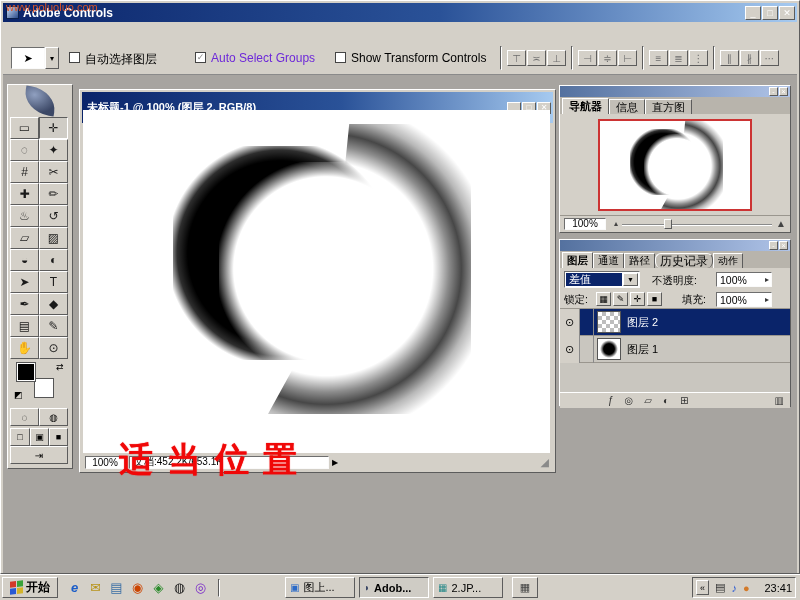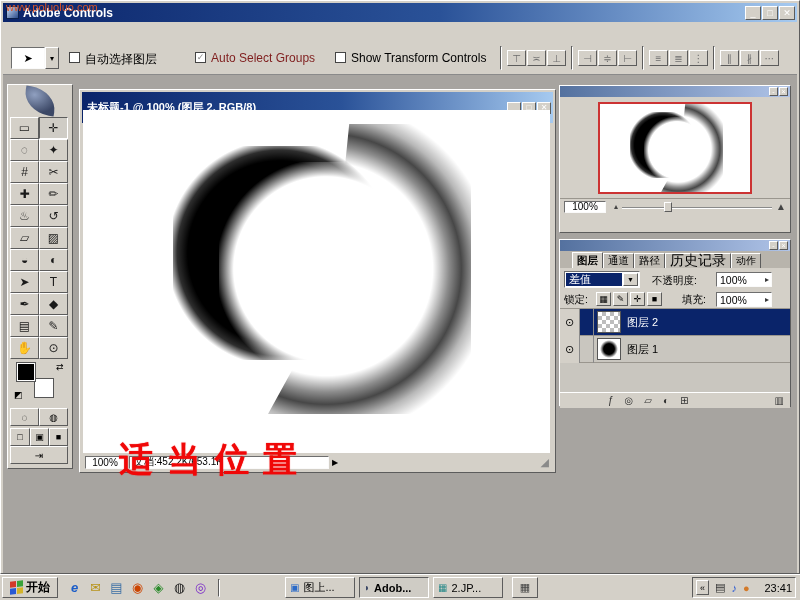--- a/index.html
+++ b/index.html
@@ -53,21 +53,21 @@
     <span class="abs btn" style="left:42px;top:6px;width:14px;height:22px;font-size:8px;">
       <span>▾</span>
     </span>
 
     <span class="abs cb" style="left:66px;top:11px;"></span>
     <span class="abs" style="left:82px;top:10px;">自动选择图层</span>
 
     <span class="abs cb" style="left:192px;top:11px;color:#8a8a8a;">
       <span>✓</span>
     </span>
-    <span class="abs" style="left:208px;top:10px;color:#7f1d1d;">Auto Select Groups</span>
+    <span class="abs" style="left:208px;top:10px;color:#6d28d9;">Auto Select Groups</span>
 
     <span class="abs cb" style="left:332px;top:11px;"></span>
     <span class="abs" style="left:348px;top:10px;">Show Transform Controls</span>
 
     <span class="abs bi" style="left:497px;top:5px;width:2px;height:24px;"></span>
     <span class="abs btn alignbtn" style="left:504px;top:9px;">
         <span>⊤</span>
       </span>
     <span class="abs btn alignbtn" style="left:524px;top:9px;">
         <span>≍</span>
@@ -228,20 +228,25 @@
         <span style="flex:1"></span>
         <span style="color:#8a8a8a;font-size:11px;margin-right:1px;">◢</span>
       </div>
     </div>
 
     <div class="abs bo" style="left:556px;top:10px;width:232px;height:148px;background:#d4d0c8;z-index:10;">
       <div class="row minigrad" style="height:11px;padding:0 2px;justify-content:flex-end;">
         <span class="btn pwbtn">-</span>
         <span class="btn pwbtn" style="margin-left:1px;">×</span>
       </div>
+      <div class="row" style="height:17px;align-items:flex-end;padding-left:2px;background:#b8b4ac;">
+        <span class="tab active">导航器</span>
+        <span class="tab">信息</span>
+        <span class="tab">直方图</span>
+      </div>
       <div style="position:relative;height:101px;background:#d4d0c8;">
         <div class="abs" style="left:38px;top:5px;width:154px;height:92px;background:#fff;border:2px solid #cc3333;overflow:hidden;">
           <div class="abs" style="left:30px;top:8px;width:66px;height:66px;background:radial-gradient(circle, #000 0%, #000 61%, rgba(0,0,0,0.82) 68%, rgba(0,0,0,0) 75%);"></div>
           <div class="abs" style="left:44px;top:13px;width:66px;height:66px;background:radial-gradient(circle, #fff 0%, #fff 61%, rgba(255,255,255,0) 73%);"></div>
           <div class="abs" style="left:33px;top:0px;width:90px;height:90px;background:radial-gradient(circle, rgba(0,0,0,0) 52%, rgba(0,0,0,0.45) 60%, rgba(0,0,0,0.72) 66%, rgba(0,0,0,0.28) 74%, rgba(0,0,0,0) 82%);clip-path:polygon(58% 0%, 100% 0%, 100% 100%, 30% 100%, 52% 60%);"></div>
         </div>
       </div>
       <div class="row" style="height:16px;border-top:1px solid #9a968e;padding:0 4px;">
         <span class="sk" style="width:42px;height:12px;font-size:10px;text-align:center;line-height:10px;">100%</span>
         <span style="font-size:8px;margin-left:8px;color:#444;">▴</span>
@@ -251,25 +256,25 @@
         </span>
         <span style="font-size:10px;color:#444;">▲</span>
       </div>
     </div>
 
     <div class="abs bo" style="left:556px;top:164px;width:232px;height:168px;background:#d4d0c8;z-index:10;">
       <div class="row minigrad" style="height:11px;padding:0 2px;justify-content:flex-end;">
         <span class="btn pwbtn">-</span>
         <span class="btn pwbtn" style="margin-left:1px;">×</span>
       </div>
-      <div class="row" style="height:17px;align-items:flex-end;padding-left:12px;background:#b8b4ac;">
+      <div class="row" style="height:17px;align-items:flex-end;padding-left:2px;background:#b8b4ac;">
         <span class="tab active" style="padding:0 4px;font-size:10.5px;">图层</span>
         <span class="tab" style="padding:0 4px;font-size:10.5px;">通道</span>
         <span class="tab" style="padding:0 4px;font-size:10.5px;">路径</span>
-        <span class="tab" style="padding:0 4px;font-size:14px;">历史记录</span>
+        <span class="tab" style="padding:0 4px;font-size:12px;border-radius:6px;">历史记录</span>
         <span class="tab" style="padding:0 4px;font-size:10px;">动作</span>
       </div>
       <div style="position:relative;height:22px;">
         <span class="abs sk row" style="left:4px;top:3px;width:76px;height:17px;">
           <span style="background:#0a246a;color:#fff;font-size:11px;flex:1;height:13px;margin:1px;padding-left:3px;line-height:13px;">差值</span>
           <span class="btn" style="width:15px;height:13px;font-size:7px;margin-right:1px;">▼</span>
         </span>
         <span class="abs" style="left:92px;top:6px;font-size:10.5px;">不透明度:</span>
         <span class="abs sk row" style="left:156px;top:4px;width:56px;height:15px;font-size:10.5px;">
           <span style="flex:1;padding-left:3px;">100%</span>

